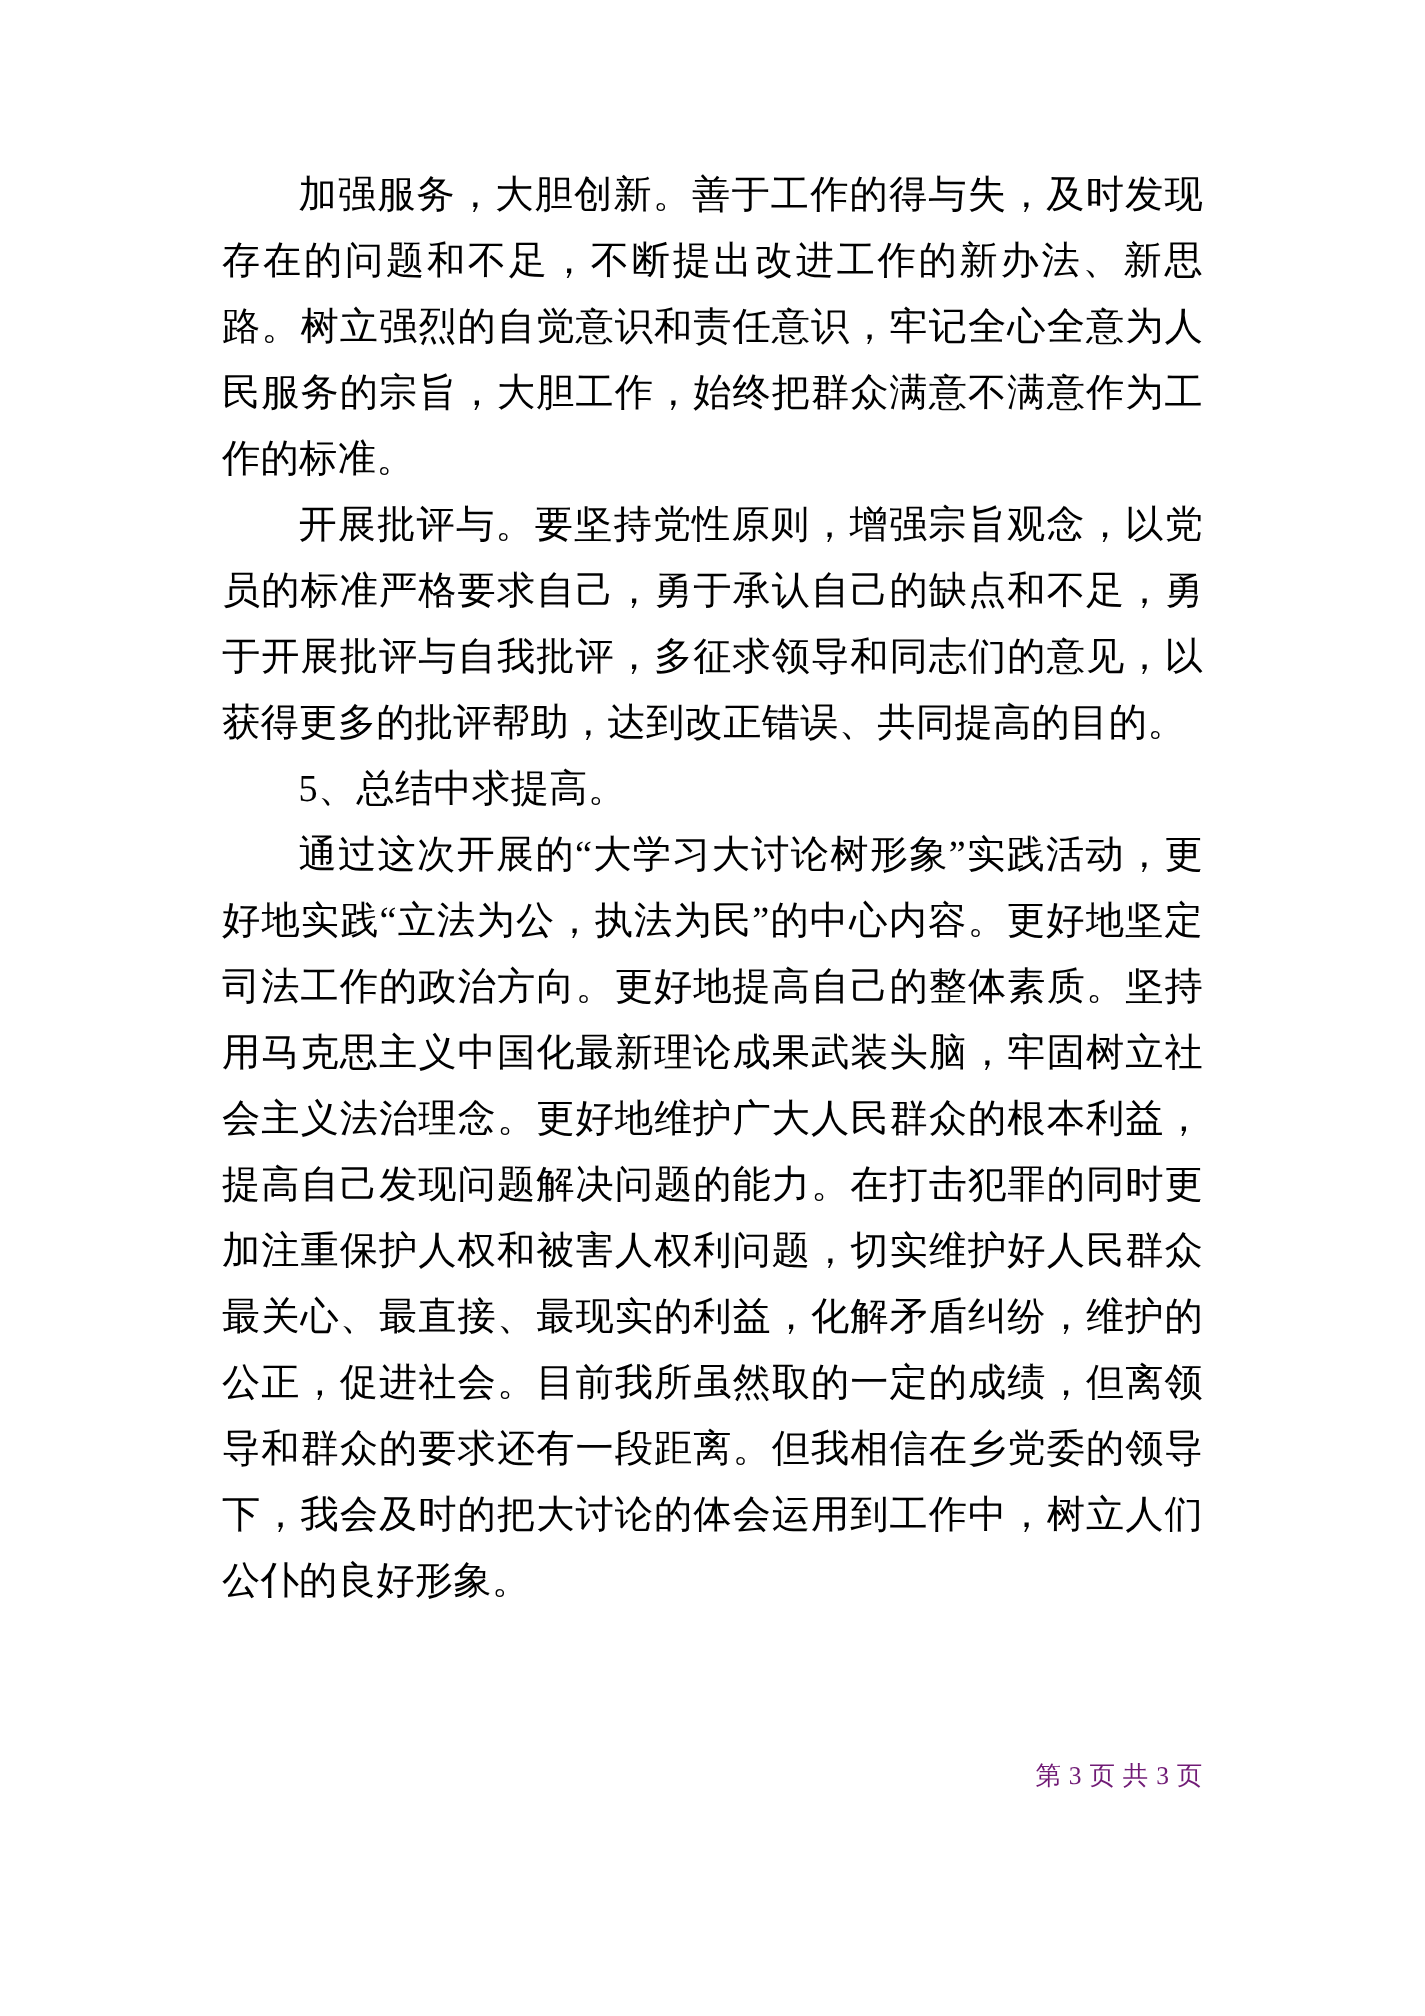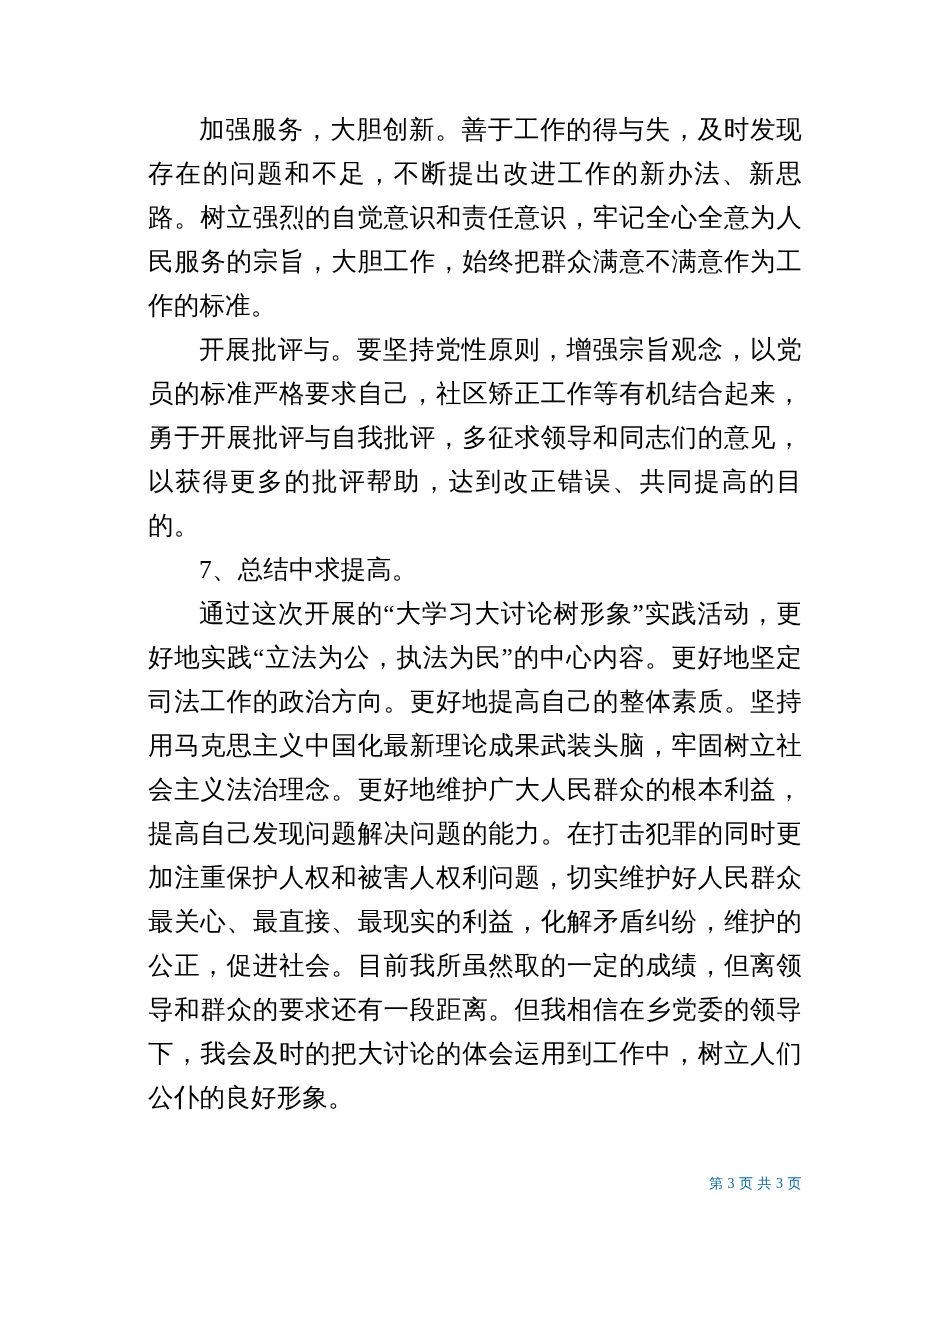--- a/index.html
+++ b/index.html
@@ -30,33 +30,33 @@
     letter-spacing: 0.2px;
   }
   .para {
     margin: 0 0 0 0;
     text-indent: 2em;
   }
   .footer {
     position: absolute;
     right: 148px;
     bottom: 92px;
-    font-size: 14px;
+    font-size: 17px;
     line-height: 24px;
     font-family: "Liberation Serif", "DejaVu Serif", serif;
-    color: #0369a1;
+    color: #701a75;
     letter-spacing: 0.5px;
     white-space: nowrap;
   }
 </style>
 </head>
 <body>
 
 <div class="page">
   <div class="doc-body">
     <p class="para">加强服务，大胆创新。善于工作的得与失，及时发现存在的问题和不足，不断提出改进工作的新办法、新思路。树立强烈的自觉意识和责任意识，牢记全心全意为人民服务的宗旨，大胆工作，始终把群众满意不满意作为工作的标准。</p>
-    <p class="para">开展批评与。要坚持党性原则，增强宗旨观念，以党员的标准严格要求自己，社区矫正工作等有机结合起来，勇于开展批评与自我批评，多征求领导和同志们的意见，以获得更多的批评帮助，达到改正错误、共同提高的目的。</p>
-    <p class="para">7、总结中求提高。</p>
+    <p class="para">开展批评与。要坚持党性原则，增强宗旨观念，以党员的标准严格要求自己，勇于承认自己的缺点和不足，勇于开展批评与自我批评，多征求领导和同志们的意见，以获得更多的批评帮助，达到改正错误、共同提高的目的。</p>
+    <p class="para">5、总结中求提高。</p>
     <p class="para">通过这次开展的“大学习大讨论树形象”实践活动，更好地实践“立法为公，执法为民”的中心内容。更好地坚定司法工作的政治方向。更好地提高自己的整体素质。坚持用马克思主义中国化最新理论成果武装头脑，牢固树立社会主义法治理念。更好地维护广大人民群众的根本利益，提高自己发现问题解决问题的能力。在打击犯罪的同时更加注重保护人权和被害人权利问题，切实维护好人民群众最关心、最直接、最现实的利益，化解矛盾纠纷，维护的公正，促进社会。目前我所虽然取的一定的成绩，但离领导和群众的要求还有一段距离。但我相信在乡党委的领导下，我会及时的把大讨论的体会运用到工作中，树立人们公仆的良好形象。</p>
 
   </div>
   <div class="footer">第 3 页 共 3 页</div>
 </div>
 
 </body></html>

